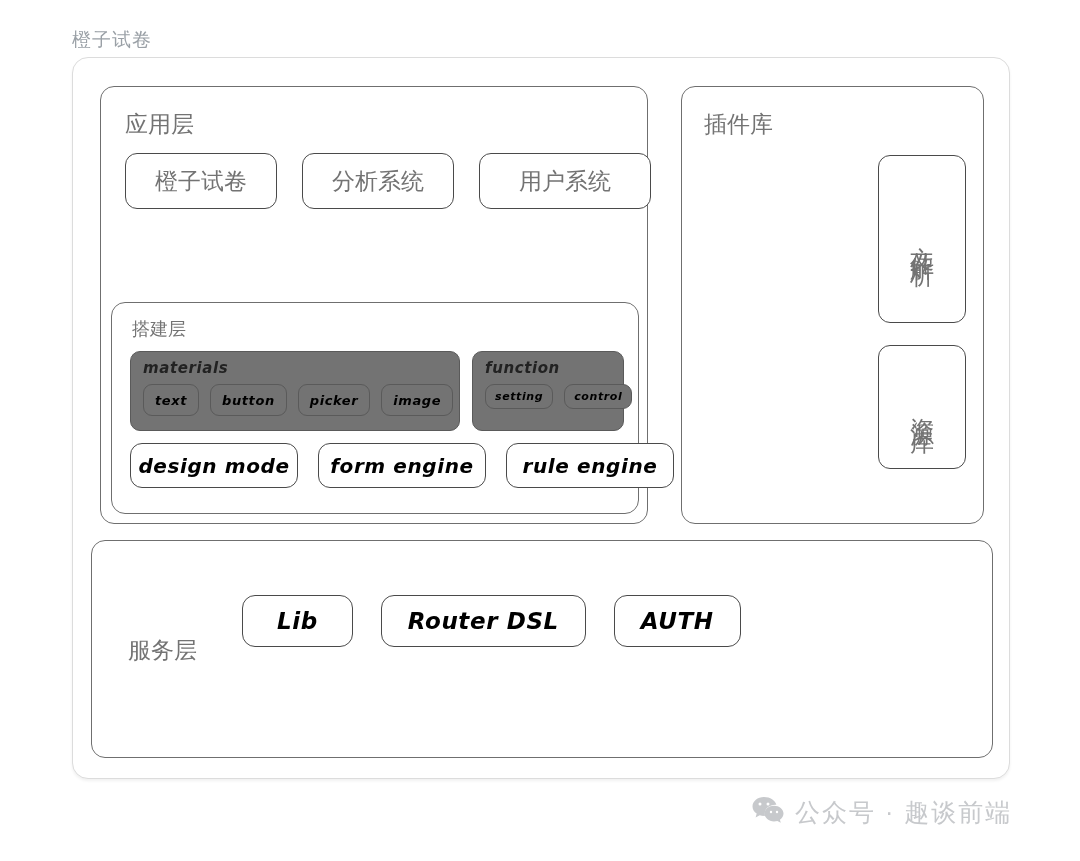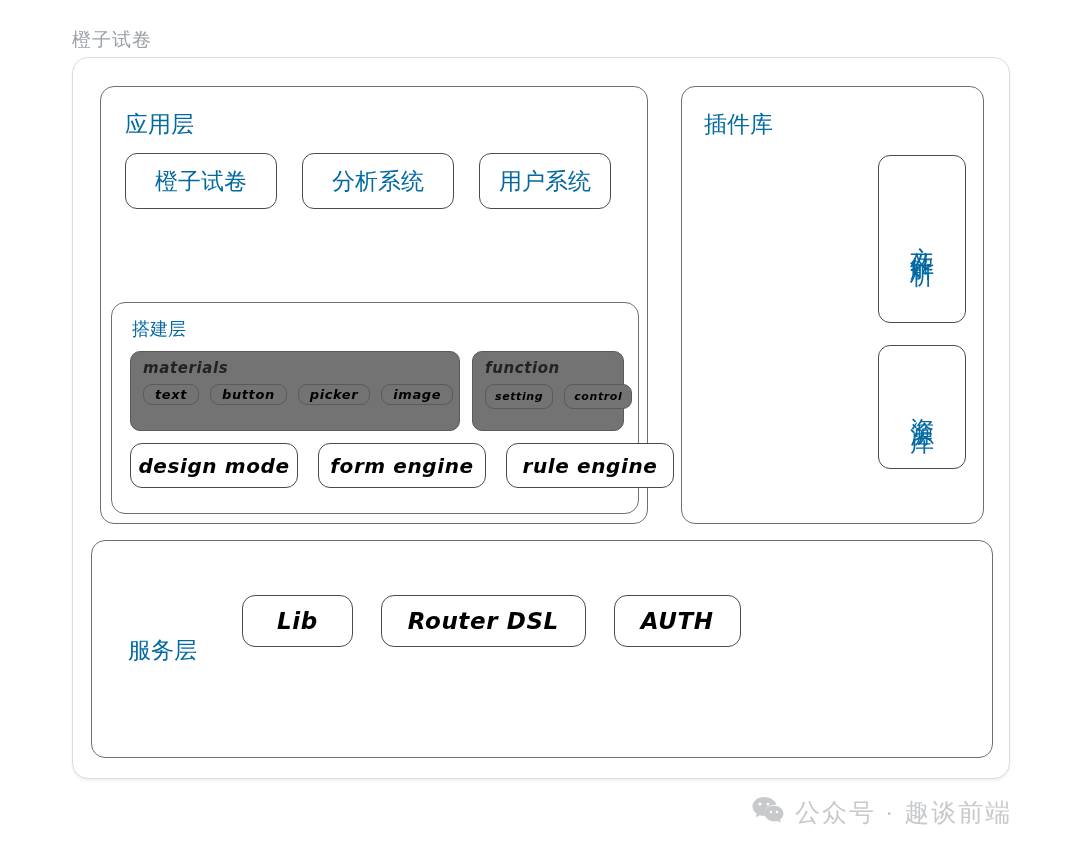--- a/index.html
+++ b/index.html
@@ -45,21 +45,21 @@
   
   .hand {
     font-family: "DejaVu Sans", sans-serif;
     font-style: italic;
     font-weight: 600;
     letter-spacing: 0.6px;
   }
   .cjk {
     font-family: Liberation Sans, sans-serif;
     font-weight: 400;
-    color: #0369a1;
+    color: #737373;
     text-align: right;
   }
 
   .center { display: flex; align-items: center; justify-content: center; }
 
   
   #outer-frame {
     position: absolute; left: 72px; top: 57px;
     width: 938px; height: 722px;
   }
@@ -71,21 +71,21 @@
   }
   #app-layer > .sec-title {
     position: absolute; left: 24px; top: 22px;
     font-size: 23px;
   }
   .app-row { position: absolute; left: 24px; top: 66px; display: flex; gap: 25px; }
   .app-chip {
     width: 152px; height: 56px;
     font-size: 23px;
   }
-  .app-chip.w2 { width: 132px; }
+  .app-chip.w2 { width: 172px; }
 
   
   #build-layer {
     position: absolute; left: 10px; top: 215px;
     width: 528px; height: 212px;
   }
   #build-layer > .sub-title {
     position: absolute; left: 20px; top: 14px;
     font-size: 18px;
   }
@@ -99,21 +99,21 @@
   }
   .grp-label {
     position: absolute; left: 12px; top: 7px;
     font-size: 15px; color: #222;
   }
   .mini-row {
     position: absolute; left: 12px; top: 32px;
     display: flex; gap: 11px; align-items: center;
   }
   .mini-chip {
-    height: 21px; padding: 0 11px;
+    height: 32px; padding: 0 11px;
     font-size: 13px;
     border-radius: 9px;
   }
   .mini-chip.tiny { font-size: 11px; padding: 0 9px; height: 25px; }
   .engine-row {
     position: absolute; left: 18px; top: 140px;
     display: flex; gap: 20px;
   }
   .engine-chip {
     width: 168px; height: 45px;

